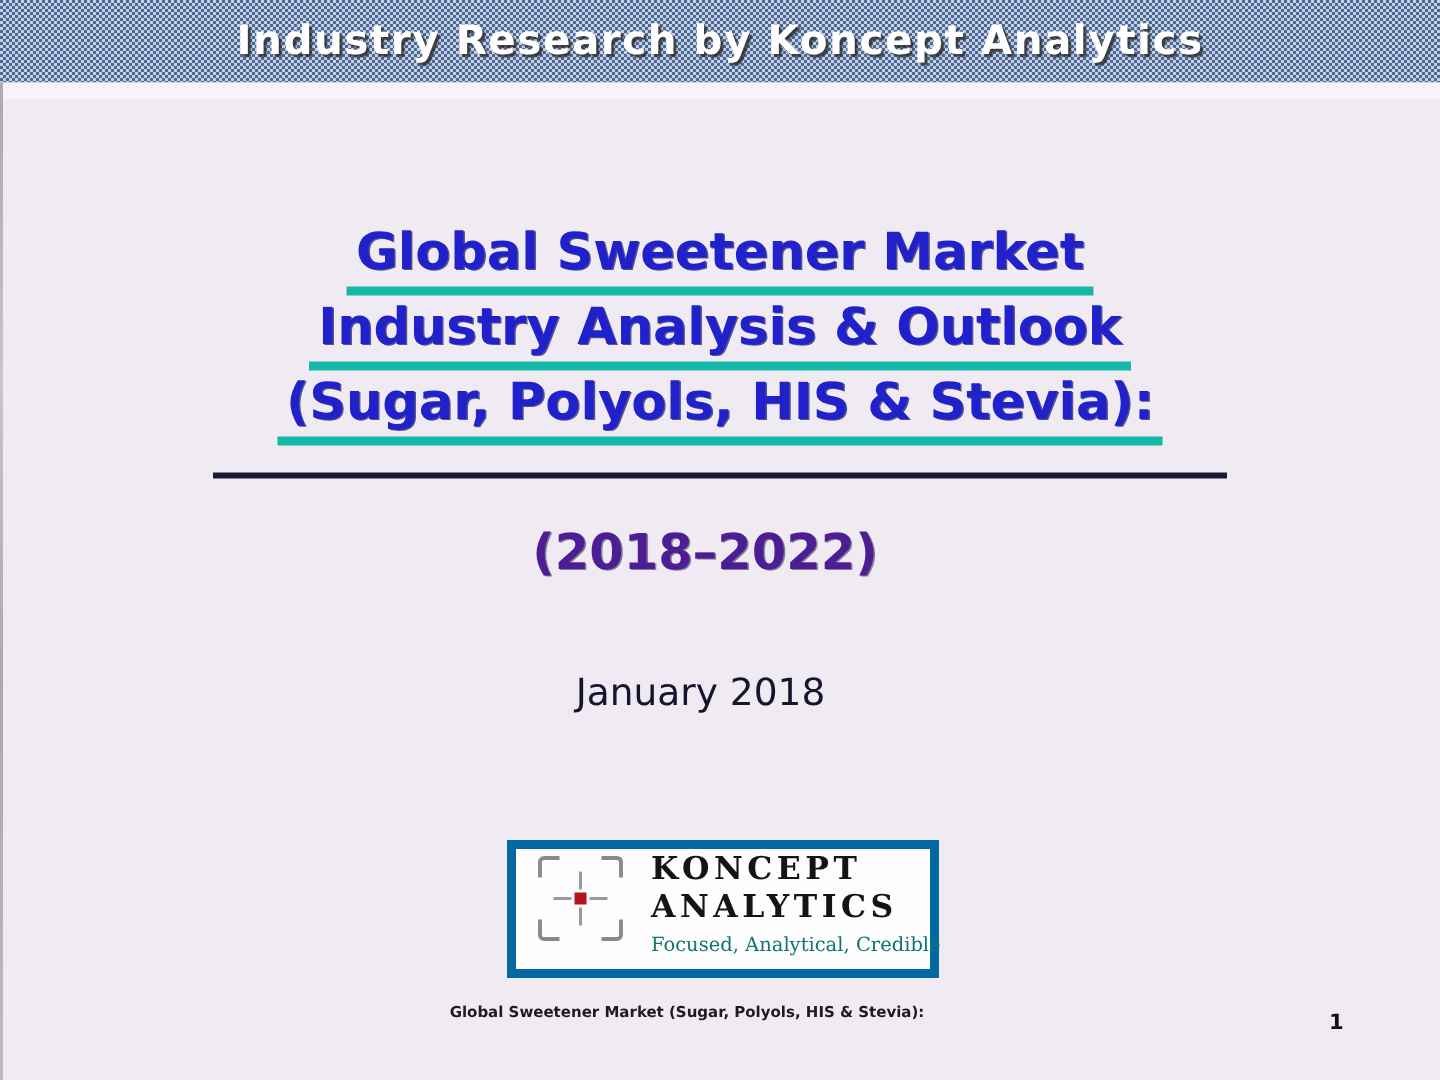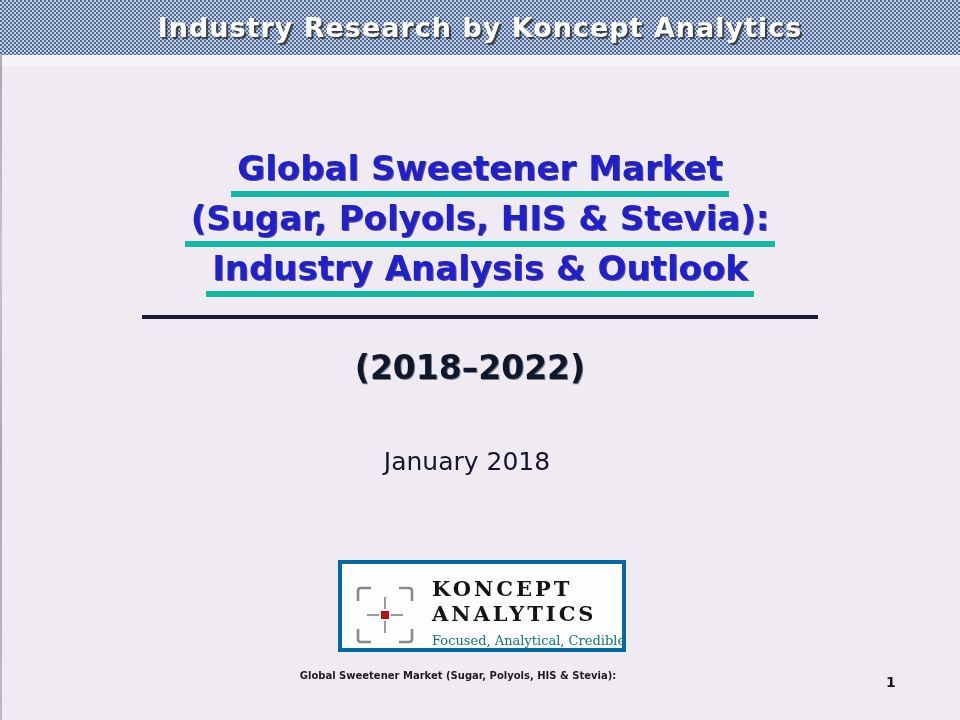--- a/index.html
+++ b/index.html
@@ -47,32 +47,32 @@
     padding:0 6px 1px 6px;
     white-space:nowrap;
   }
   .divider{
     position:absolute;top:315px;left:142px;width:676px;height:4px;
     background:#1b1b38;
   }
   
   .period{
     position:absolute;top:348px;left:0;width:940px;text-align:center;
-    color:#0f172a;font-size:33px;font-weight:bold;
+    color:#4c1d95;font-size:33px;font-weight:bold;
     text-shadow:1px 1px 0 rgba(20,20,50,0.5);
   }
   .date{
     position:absolute;top:447px;left:0;width:934px;text-align:center;
     color:#15152e;font-size:25px;font-weight:normal;
   }
   
   .logo-box{
     position:absolute;top:560px;left:338px;width:288px;height:92px;
-    background:#fefdfe;border:4px solid #0369a1;box-sizing:border-box;
-    display:flex;align-items:flex-end;
+    background:#fefdfe;border:6px solid #0369a1;box-sizing:border-box;
+    display:flex;align-items:flex-start;
   }
   .crosshair{margin-left:10px;flex:0 0 auto;}
   .logo-text{margin-left:14px;}
   .logo-name{
     font-family:"DejaVu Serif","Liberation Serif",serif;
     font-weight:bold;color:#141414;font-size:21px;line-height:25px;
     letter-spacing:3px;white-space:nowrap;
   }
   .logo-tagline{
     font-family:"DejaVu Serif","Liberation Serif",serif;
@@ -97,24 +97,24 @@
     <span class="header-title">Industry Research by Koncept Analytics</span>
   </div>
   <div class="light-band"></div>
   <div class="left-edge"></div>
 
   <div class="title-block">
     <div class="title-line">
       <span>Global Sweetener Market</span>
     </div>
     <div class="title-line">
-      <span>(Sugar, Polyols, HIS &amp; Stevia):</span>
+      <span>Industry Analysis &amp; Outlook</span>
     </div>
     <div class="title-line">
-      <span>Industry Analysis &amp; Outlook</span>
+      <span>(Sugar, Polyols, HIS &amp; Stevia):</span>
     </div>
   </div>
 
   <div class="divider"></div>
 
   <div class="period">(2018–2022)</div>
 
   <div class="date">January 2018</div>
 
   <div class="logo-box">

